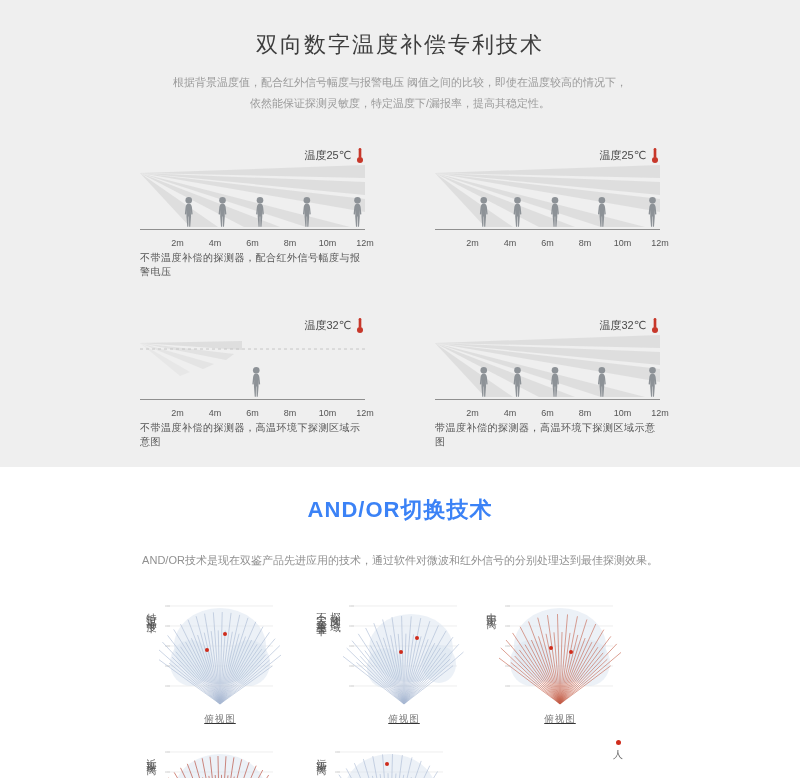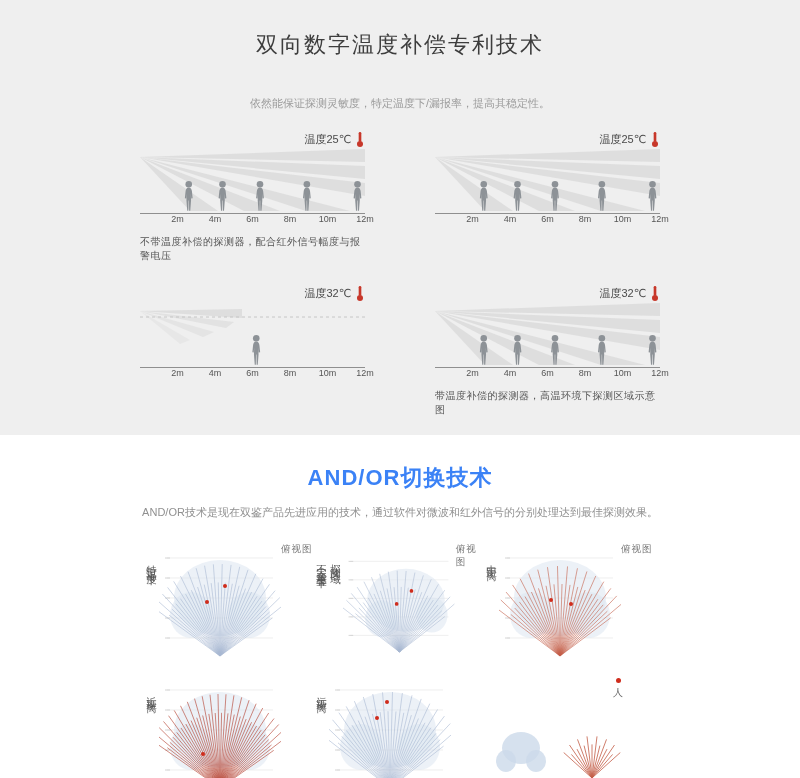--- a/index.html
+++ b/index.html
@@ -10,40 +10,40 @@
     color:#333;
     --accent:#c7372a; --dotred:#cf2c1c;
   }
 
   
   .sec1 { background:#efefef; padding:30px 0 18px; }
   .sec1 h1 { font-size:22px; font-weight:400; color:#3d3d3d; text-align:center; letter-spacing:2px; }
   .desc { margin-top:12px; text-align:center; font-size:11px; color:#9b9b9b; line-height:1.95; }
   .panels { display:grid; grid-template-columns:225px 225px; column-gap:70px; row-gap:22px;
             justify-content:center; margin-top:16px; }
-  .panel { width:225px; }
+  .panel { width:225px;margin-top:16px; }
   .temp-row { display:flex; justify-content:flex-end; align-items:center; gap:4px; height:18px;
               font-size:11px; color:#4a4a4a; }
   .thermo { width:10px; height:17px; fill:var(--accent); }
   .beam-svg { display:block; width:225px; height:64px; }
   .axis { position:relative; border-top:1px solid #8f8f8f; height:15px; }
-  .tick { position:absolute; top:0; transform:translateX(-50%); font-size:9px; color:#555; white-space:nowrap; }
+  .tick { position:absolute; top:8px; transform:translateX(-50%); font-size:9px; color:#555; white-space:nowrap; }
   .caption1 { margin-top:7px; font-size:10px; color:#555; letter-spacing:0.5px; }
 
   
   .sec2 { padding-top:28px; }
   .sec2 h2 { font-size:22px; font-weight:700; color:#3b82f6; text-align:center; letter-spacing:1px; }
-  .sub { margin-top:12px; text-align:center; font-size:11px; color:#909090; }
+  .sub { margin-top:28px; text-align:center; font-size:11px; color:#909090; }
   .fan-grid { display:grid; grid-template-columns:170px 170px 170px; justify-content:center;
               column-gap:0; row-gap:10px; margin-top:22px; }
   .fan-panel { display:flex; align-items:flex-start; }
   .vlabel { display:flex; flex-direction:row; margin-top:14px; }
   .vlabel span { writing-mode:vertical-rl; text-orientation:upright; font-size:10.5px; color:#555;
                  letter-spacing:3px; line-height:14px; }
-  .fan-body { display:flex; flex-direction:row; align-items:flex-start; }
+  .fan-body { display:flex; flex-direction:column; align-items:center;text-decoration:underline; }
   .fan-svg { width:122px; height:122px; display:block; }
   .fan-cap { font-size:9.5px; color:#777; margin-top:1px; letter-spacing:1px; }
 
   
   .legend { position:relative; padding:44px 0 0 6px; }
   .person-marker { position:absolute; top:4px; right:32px; display:flex; flex-direction:column;
                    align-items:center; gap:3px; }
   .pdot { width:5px; height:5px; border-radius:50%; background:var(--dotred); }
   .plabel { font-size:10px; color:#666; }
   .legend-shapes { display:flex; align-items:flex-end; gap:10px; margin-top:8px; }
@@ -51,21 +51,21 @@
   .mini-fan { width:58px; height:56px; display:block; }
 </style>
 </head>
 <body style="--accent: #c7372a; --dotred: #cf2c1c;">
 
 <div class="page">
 
   <section class="sec1">
     <h1>双向数字温度补偿专利技术</h1>
     <p class="desc">
-      <br>
+      <span>根据背景温度值，配合红外信号幅度与报警电压 阈值之间的比较，即使在温度较高的情况下，</span><br>
       <span>依然能保证探测灵敏度，特定温度下/漏报率，提高其稳定性。</span>
     </p>
     <div class="panels">
   <div class="panel">
     <div class="temp-row">
       <span class="temp-text">温度25℃</span>
       <svg class="thermo" viewBox="0 0 10 18">
         <rect x="3.6" y="1" width="2.8" height="10.5" rx="1.4"></rect>
         <circle cx="5" cy="13.8" r="3.2"></circle>
       </svg>
@@ -175,20 +175,21 @@
             </g>
           </svg>
     <div class="axis">
             <span class="tick" style="left: 16.6667%;">2m</span>
             <span class="tick" style="left: 33.3333%;">4m</span>
             <span class="tick" style="left: 50%;">6m</span>
             <span class="tick" style="left: 66.6667%;">8m</span>
             <span class="tick" style="left: 83.3333%;">10m</span>
             <span class="tick" style="left: 100%;">12m</span>
           </div>
+    <div class="caption1">不带温度补偿的探测器，高温环境下探测区域示意图</div>
   </div>
 
   <div class="panel">
     <div class="temp-row">
       <span class="temp-text">温度32℃</span>
       <svg class="thermo" viewBox="0 0 10 18">
         <rect x="3.6" y="1" width="2.8" height="10.5" rx="1.4"></rect>
         <circle cx="5" cy="13.8" r="3.2"></circle>
       </svg>
     </div>

